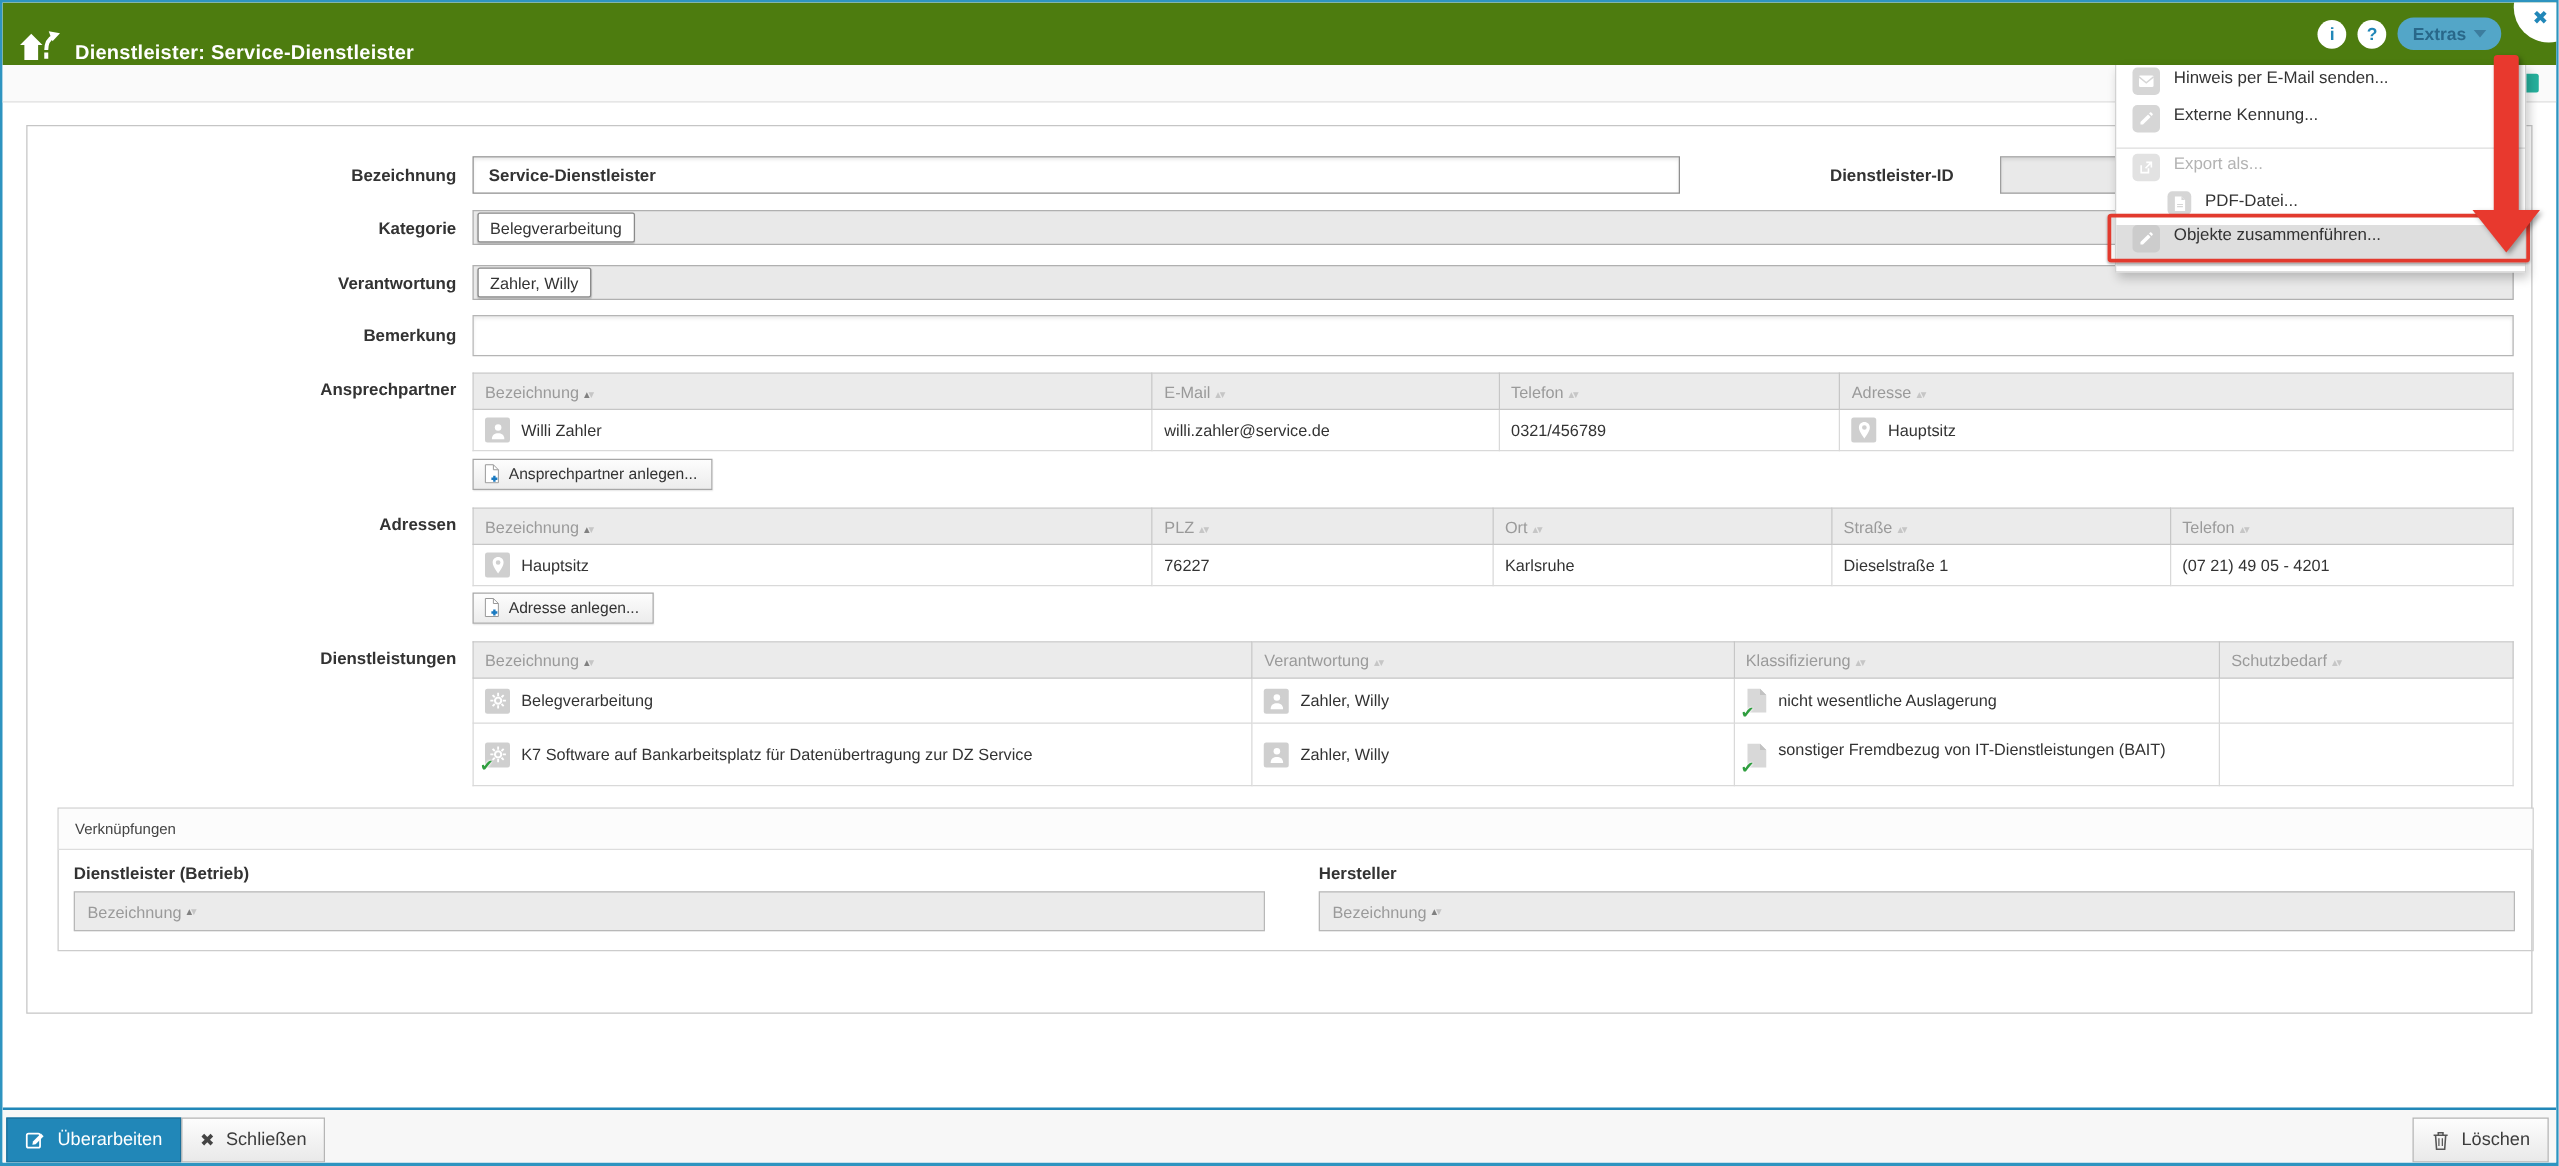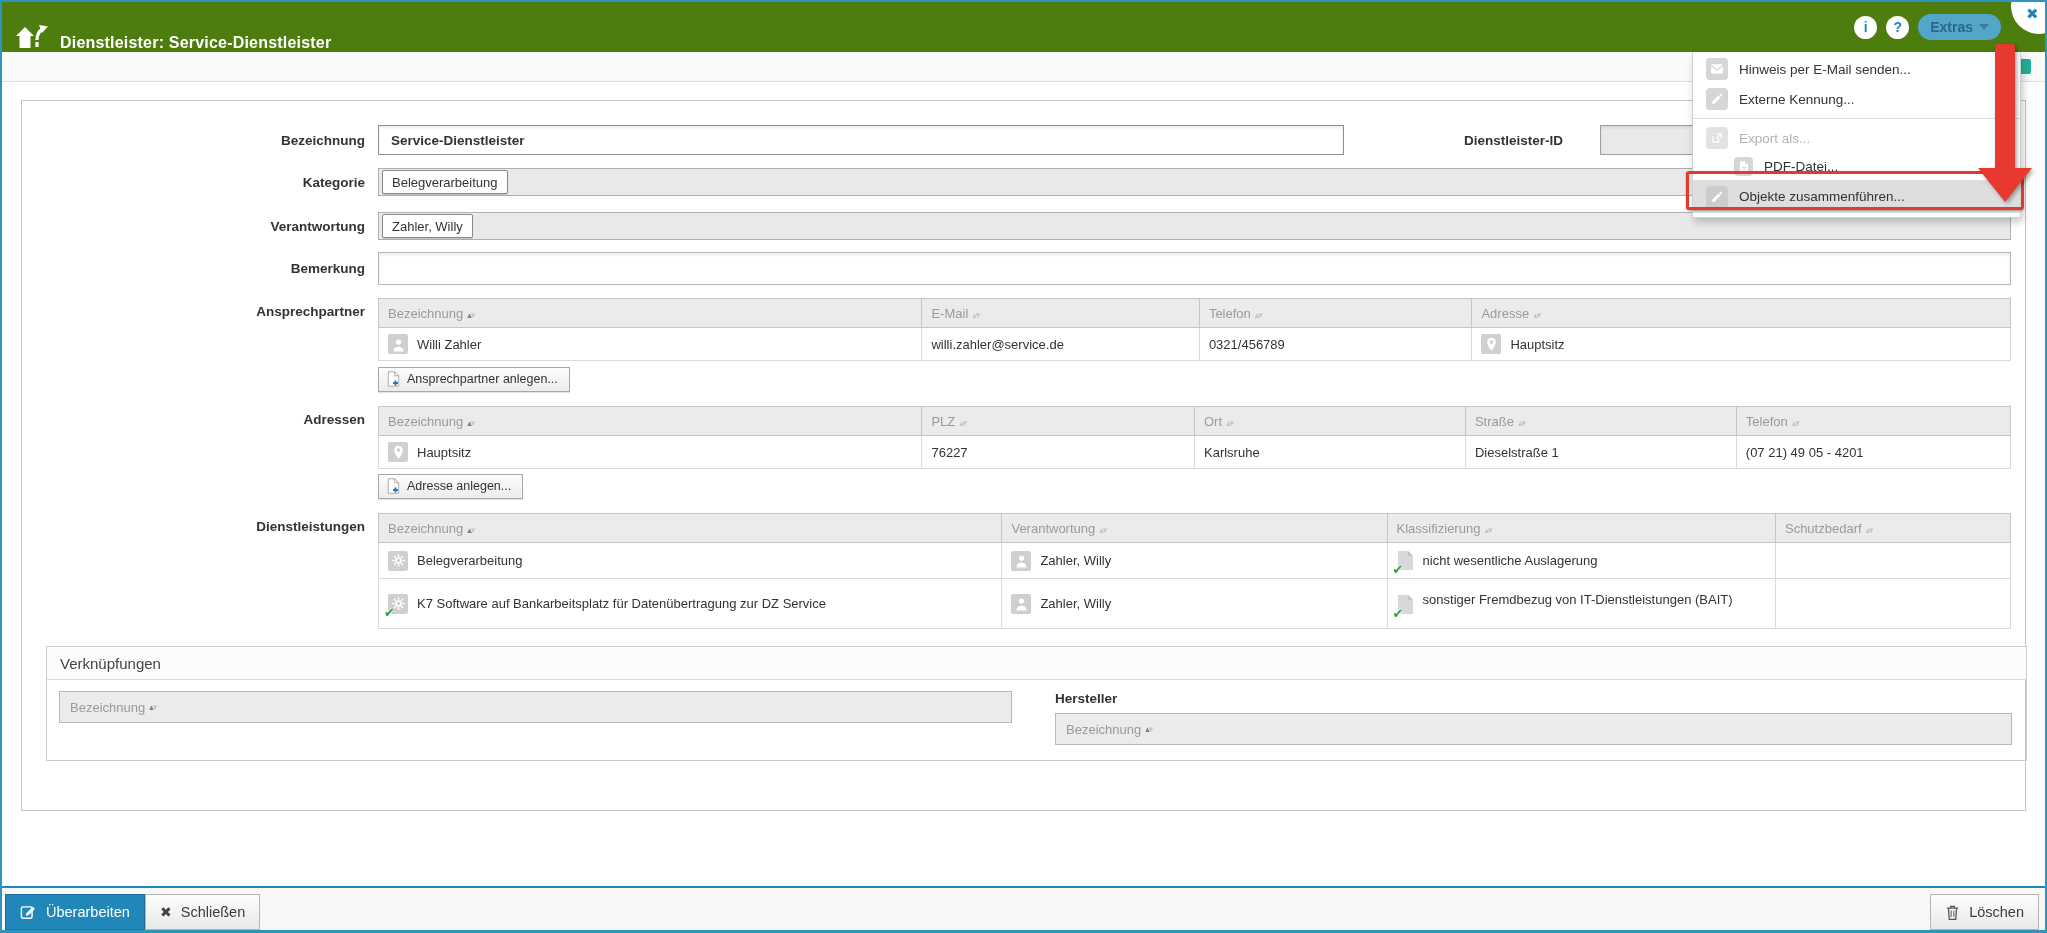--- a/index.html
+++ b/index.html
@@ -55,39 +55,39 @@
   .sq-icon svg{width:15px;height:15px;}
   .doc-icon{width:17px;height:21px;flex:none;position:relative;}
   .check-ov{position:absolute;left:-4px;bottom:-5px;color:#2f9e3f;font-size:13px;font-weight:bold;
     text-shadow:0 0 2px #fff,0 0 2px #fff;line-height:1;}
   .addbtn{display:inline-flex;align-items:center;gap:7px;border:1px solid #a7a7a7;
     background:linear-gradient(#fdfdfd,#ececec);padding:3px 11px 4px 8px;font-size:12.5px;color:#333;
     box-shadow:0 1px 1px rgba(0,0,0,.1);cursor:pointer;}
   
   .vk{margin:17px 0 0 24px;width:1981px;box-sizing:border-box;border:1px solid #ccc;}
   .vk-header{height:32px;background:#fcfcfc;border-bottom:1px solid #ddd;display:flex;align-items:center;
-    padding-left:13px;font-size:15px;color:#444;}
+    padding-left:13px;font-size:12px;color:#444;}
   .vk-body{display:flex;padding:11px 0 15px 12px;}
   .vk-col .vk-label{font-weight:bold;font-size:13.5px;margin-bottom:7px;}
   .vk-colheader{height:32px;background:#ebebeb;border:1px solid #b8b8b8;box-sizing:border-box;
     display:flex;align-items:center;padding-left:10px;color:#9a9a9a;font-size:13px;cursor:pointer;}
   .vk-left{width:953px;margin-right:43px;}
   .vk-right{width:957px;}
   
   .footer{position:absolute;left:0;right:0;top:884px;height:47px;background:#f7f7f7;border-top:2px solid #2187b8;}
   .btn{position:absolute;top:6px;height:36px;box-sizing:border-box;display:flex;align-items:center;gap:9px;
     font-size:14.5px;padding:0 14px;cursor:pointer;text-align:center;}
   .btn.primary{left:3px;background:#2187b8;border:1px solid #1b6f99;color:#fff;}
   .btn.plain{background:linear-gradient(#fdfdfd,#e9e9e9);border:1px solid #b5b5b5;color:#3c3c3c;}
   .btn.close-b{left:143px;}
   .btn.del{right:6px;}
   
   .menu{position:absolute;left:1690px;top:50px;width:327px;background:#fff;border:1px solid #d2d2d2;border-top:none;
     box-shadow:2px 4px 8px rgba(0,0,0,.22);z-index:10;padding:2px 0 4px 0;}
-  .menu-item{height:30px;display:flex;align-items:center;gap:11px;padding-left:13px;font-size:13.5px;color:#333;cursor:pointer;}
+  .menu-item{height:30px;display:flex;align-items:flex-start;gap:11px;padding-left:13px;font-size:13.5px;color:#333;cursor:pointer;}
   .menu-item.indent{padding-left:41px;height:27px;}
   .menu-item.disabled{color:#b3b3b3;cursor:default;}
   .menu-item.hl{background:#dedede;height:33px;}
   .menu-sep{border-top:1px solid #ddd;margin:4px 0;}
   .mi-icon{width:22px;height:22px;border-radius:4px;background:#d6d6d6;flex:none;
     display:flex;align-items:center;justify-content:center;}
   .mi-icon.dis{background:#e2e2e2;}
   .mi-icon.small{width:19px;height:19px;}
   .mi-icon svg{width:14px;height:14px;}
   
@@ -366,20 +366,21 @@
             </tr>
           </tbody>
             </table>
         </div>
       </div>
 
       <div class="vk">
         <div class="vk-header">Verknüpfungen</div>
         <div class="vk-body">
           <div class="vk-col vk-left">
+            <div class="vk-label">Dienstleister (Betrieb)</div>
             <div class="vk-colheader">
               <span>Bezeichnung</span>
                 <span class="sort"><span class="up-on">▴</span><span class="dn">▾</span></span>
             </div>
           </div>
           <div class="vk-col vk-right">
             <div class="vk-label">Hersteller</div>
             <div class="vk-colheader">
               <span>Bezeichnung</span>
                 <span class="sort"><span class="up-on">▴</span><span class="dn">▾</span></span>

